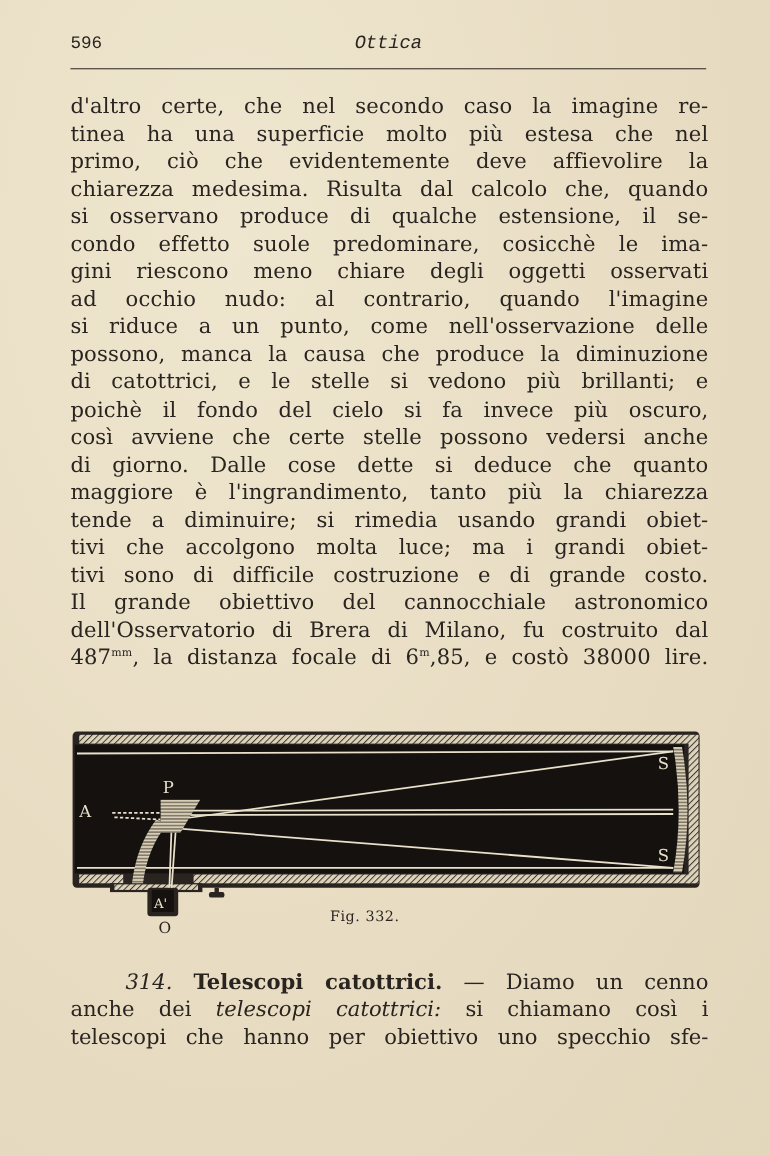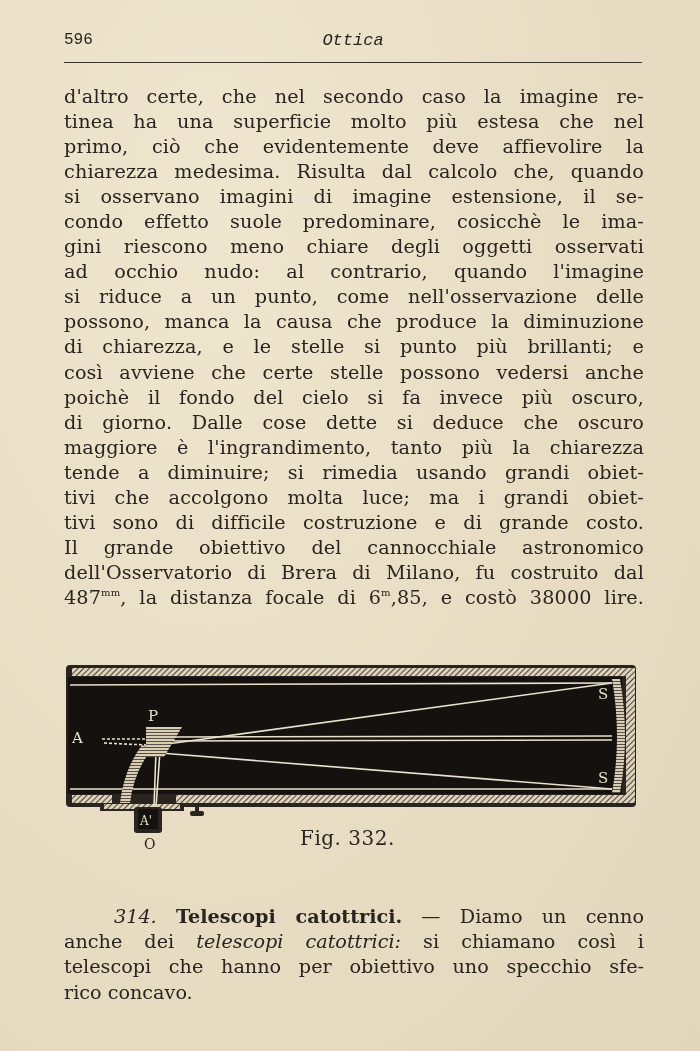--- a/index.html
+++ b/index.html
@@ -22,53 +22,53 @@
     font-size:19.2px; line-height:25.05px; text-align:justify;
     letter-spacing:0.15px;
   }
   .line { display:block; text-align:justify; text-align-last:justify; white-space:nowrap; }
   .line.last { text-align-last:left; }
   sup { font-size:10px; vertical-align:8px; line-height:0; }
   .figure {
     position:absolute; left:64px; top:659px; width:576px; height:176px;
   }
   .caption {
-    position:absolute; left:300px; top:826px; font-size:20px; letter-spacing:0.5px;
+    position:absolute; left:300px; top:826px; font-size:13px; letter-spacing:0.5px;
   }
   .section {
-    position:absolute; left:64px; top:904px; width:580px;
+    position:absolute; left:64px; top:880px; width:580px;
     font-size:19.2px; line-height:25.2px;
   }
   .section .indent { padding-left:50px; }
   .ital { font-style:italic; }
   .bold { font-weight:bold; }
 </style>
 </head>
 <body>
 
 <div class="header">
   <span class="page-num">596</span>
   <span class="running-title">Ottica</span>
 </div>
 
 <div class="body-text">
   <span class="line">d'altro certe, che nel secondo caso la imagine re-</span>
   <span class="line">tinea ha una superficie molto più estesa che nel</span>
   <span class="line">primo, ciò che evidentemente deve affievolire la</span>
   <span class="line">chiarezza medesima. Risulta dal calcolo che, quando</span>
-  <span class="line">si osservano imagini di imagine estensione, il se-</span>
+  <span class="line">si osservano produce di qualche estensione, il se-</span>
   <span class="line">condo effetto suole predominare, cosicchè le ima-</span>
   <span class="line">gini riescono meno chiare degli oggetti osservati</span>
   <span class="line">ad occhio nudo: al contrario, quando l'imagine</span>
   <span class="line">si riduce a un punto, come nell'osservazione delle</span>
   <span class="line">possono, manca la causa che produce la diminuzione</span>
-  <span class="line">di chiarezza, e le stelle si punto più brillanti; e</span>
+  <span class="line">di catottrici, e le stelle si vedono più brillanti; e</span>
+  <span class="line">poichè il fondo del cielo si fa invece più oscuro,</span>
   <span class="line">così avviene che certe stelle possono vedersi anche</span>
-  <span class="line">poichè il fondo del cielo si fa invece più oscuro,</span>
-  <span class="line">di giorno. Dalle cose dette si deduce che oscuro</span>
+  <span class="line">di giorno. Dalle cose dette si deduce che quanto</span>
   <span class="line">maggiore è l'ingrandimento, tanto più la chiarezza</span>
   <span class="line">tende a diminuire; si rimedia usando grandi obiet-</span>
   <span class="line">tivi che accolgono molta luce; ma i grandi obiet-</span>
   <span class="line">tivi sono di difficile costruzione e di grande costo.</span>
   <span class="line">Il grande obiettivo del cannocchiale astronomico</span>
   <span class="line">dell'Osservatorio di Brera di Milano, fu costruito dal</span>
   <span class="line"><span>487</span><sup>mm</sup><span>, la distanza focale di 6</span><sup>m</sup><span>,85, e costò 38000 lire.</span></span>
 </div>
 
 <div class="figure">
@@ -133,14 +133,13 @@
   </svg>
 </div>
 
 <div class="caption">Fig. 332.</div>
 <div style="position:absolute; left:144px; top:836px; font-size:14px;">O</div>
 
 <div class="section">
   <span class="line indent"><span class="ital">314.</span> <span class="bold">Telescopi catottrici.</span><span> — Diamo un cenno</span></span>
   <span class="line"><span>anche dei </span><span class="ital">telescopi catottrici:</span><span> si chiamano così i</span></span>
   <span class="line">telescopi che hanno per obiettivo uno specchio sfe-</span>
-  <span class="line last">rico concavo.</span>
 </div>
 
 </body></html>

